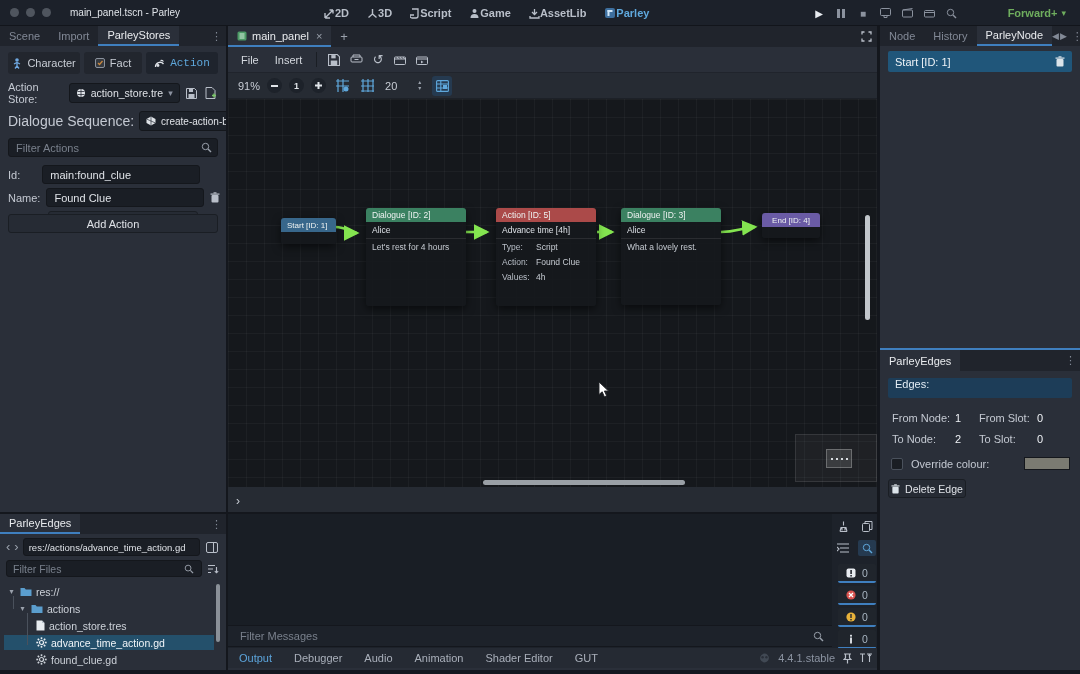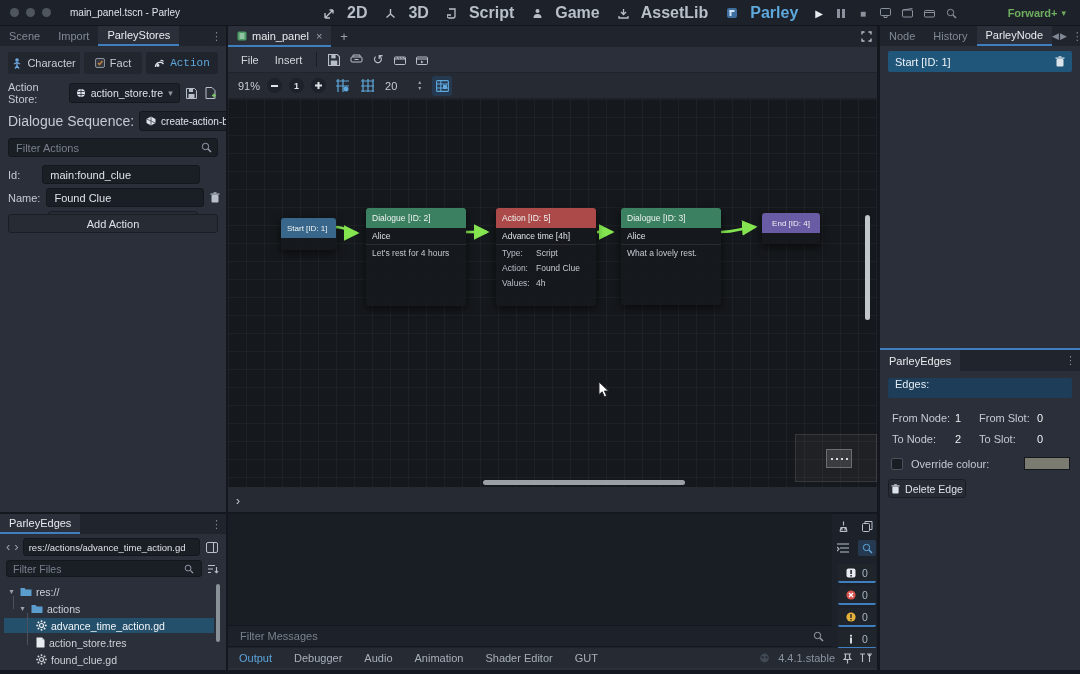--- a/index.html
+++ b/index.html
@@ -7,21 +7,21 @@
   #app{position:relative;width:1080px;height:674px;overflow:hidden;
        font-family:"Liberation Sans","DejaVu Sans",sans-serif;
        font-size:11px;color:#cfd3da;background:#2a2f39;}
   .abs{position:absolute;}
   .row{display:flex;align-items:center;}
   svg{display:block;}
   
   .titlebar{left:0;top:0;width:1080px;height:26px;background:#1c212a;border-bottom:1px solid #12151b;}
   .tl-dot{width:9px;height:9px;border-radius:50%;background:#4f555e;margin-right:7px;}
   .win-title{font-weight:normal;color:#dfe3e8;font-size:10px;}
-  .ws-btn{display:flex;align-items:center;gap:12px;color:#b9bfc9;padding:0 9px;height:26px;font-size:16px;font-weight:bold;}
+  .ws-btn{display:flex;align-items:center;gap:0;color:#b9bfc9;padding:0 9px;height:26px;font-size:11px;font-weight:bold;}
   .ws-btn.active{color:#5fa8dc;}
   .playbar .pb{width:22px;height:20px;display:flex;align-items:center;justify-content:center;color:#8b929e;font-size:10px;}
   .renderer{color:#6fae5e;font-weight:bold;font-size:11px;}
   
   .dock{background:#2a2f39;}
   .tabbar{background:#20242c;display:flex;align-items:stretch;height:20px;}
   .tab{padding:0 9px;display:flex;align-items:center;gap:4px;color:#828996;font-size:11px;}
   .tab.active{background:#2a2f39;color:#e9ebee;border-bottom:2px solid #3f7fbf;}
   .dots{color:#828996;font-size:11px;display:flex;align-items:center;padding:0 4px;}
   .input{background:#1a1e25;border:1px solid #14171c;border-radius:3px;color:#dfe2e7;font-family:inherit;font-size:11px;outline:none;}
@@ -31,21 +31,21 @@
   .chev{color:#8b92a0;font-size:9px;}
   .iconbtn{display:flex;align-items:center;justify-content:center;color:#b9bfc9;}
   .seg{background:#22262e;border-radius:3px;display:flex;align-items:center;justify-content:center;gap:5px;color:#c8cdd5;}
   .seg.active{background:#1f242d;color:#5fa8dc;}
   
   .canvas{left:228px;top:99px;width:649px;height:388px;background:#15181c;
     background-image:linear-gradient(rgba(255,255,255,.035) 1px,transparent 1px),
                      linear-gradient(90deg,rgba(255,255,255,.035) 1px,transparent 1px);
     background-size:18px 18px;overflow:hidden;}
   .gnode{position:absolute;border-radius:3px;overflow:hidden;box-shadow:0 3px 8px rgba(0,0,0,.55);font-size:8.5px;}
-  .gnode .hdr{height:20px;display:flex;align-items:center;padding:0 6px;color:#eef2f1;}
+  .gnode .hdr{height:14px;display:flex;align-items:center;padding:0 6px;color:#eef2f1;}
   .gnode .body{background:rgba(22,25,29,.97);color:#c6cbd2;}
   .nrow{padding:3px 6px;}
   .hairline{border-bottom:1px solid rgba(255,255,255,.09);}
   .kv{display:flex;padding:2.5px 6px;}
   .kv .k{width:34px;color:#b9bfc8;}
   .scroll-h{position:absolute;background:#9aa0a6;border-radius:3px;}
   .scroll-v{position:absolute;background:#c2c7cc;border-radius:3px;}
   
   .sel-row{background:#20567a;color:#eef3f7;display:flex;align-items:center;justify-content:space-between;padding:0 7px;border-radius:2px;}
   .edges-hdr{background:#1d3d58;color:#e4edf5;display:flex;align-items:flex-start;padding:0 7px;border-radius:2px;}
@@ -557,44 +557,44 @@
         <span>res://</span>
       </div>
       <div class="tree-row" style="padding-left:14px;margin-top:2px;">
         <span class="exp">▾</span>
         <svg width="12" height="10" viewBox="0 0 12 10">
             <path d="M0.5 1 h4 l1.3 1.6 h5.7 v6.4 h-11 z" fill="#5b9ece"></path>
           </svg>
         <span>actions</span>
       </div>
       <div style="position:absolute;left:27px;top:32px;width:1px;height:32px;background:#4a515c;"></div>
+      <div class="tree-row" style="padding-left:32px;margin-top:2px;">
+        <svg width="9" height="11" viewBox="0 0 9 11">
+            <path d="M0.5 0.5 h5.5 l2.5 2.5 v7.5 h-8 z" fill="#e8ecf0"></path>
+            <path d="M6 0.5 v2.5 h2.5" fill="#b9c2cb"></path>
+          </svg>
+        <span>action_store.tres</span>
+      </div>
       <div class="tree-row selected" style="padding-left:32px;margin-top:2px;margin-right:12px;">
         <svg width="11" height="11" viewBox="0 0 11 11">
             <circle cx="5.5" cy="5.5" r="2" fill="none" stroke="#e8ecf0" stroke-width="1.2"></circle>
             <g stroke="#e8ecf0" stroke-width="1.6">
               <line x1="5.5" y1="0.3" x2="5.5" y2="2.2"></line>
               <line x1="5.5" y1="8.8" x2="5.5" y2="10.7"></line>
               <line x1="0.3" y1="5.5" x2="2.2" y2="5.5"></line>
               <line x1="8.8" y1="5.5" x2="10.7" y2="5.5"></line>
               <line x1="1.8" y1="1.8" x2="3.1" y2="3.1"></line>
               <line x1="7.9" y1="7.9" x2="9.2" y2="9.2"></line>
               <line x1="1.8" y1="9.2" x2="3.1" y2="7.9"></line>
               <line x1="7.9" y1="3.1" x2="9.2" y2="1.8"></line>
             </g>
           </svg>
         <span>advance_time_action.gd</span>
       </div>
       <div class="tree-row" style="padding-left:32px;margin-top:2px;">
-        <svg width="9" height="11" viewBox="0 0 9 11">
-            <path d="M0.5 0.5 h5.5 l2.5 2.5 v7.5 h-8 z" fill="#e8ecf0"></path>
-            <path d="M6 0.5 v2.5 h2.5" fill="#b9c2cb"></path>
-          </svg>
-        <span>action_store.tres</span>
-      </div>
-      <div class="tree-row" style="padding-left:32px;margin-top:2px;">
         <svg width="11" height="11" viewBox="0 0 11 11">
             <circle cx="5.5" cy="5.5" r="2" fill="none" stroke="#cdd2d9" stroke-width="1.2"></circle>
             <g stroke="#cdd2d9" stroke-width="1.6">
               <line x1="5.5" y1="0.3" x2="5.5" y2="2.2"></line>
               <line x1="5.5" y1="8.8" x2="5.5" y2="10.7"></line>
               <line x1="0.3" y1="5.5" x2="2.2" y2="5.5"></line>
               <line x1="8.8" y1="5.5" x2="10.7" y2="5.5"></line>
               <line x1="1.8" y1="1.8" x2="3.1" y2="3.1"></line>
               <line x1="7.9" y1="7.9" x2="9.2" y2="9.2"></line>
               <line x1="1.8" y1="9.2" x2="3.1" y2="7.9"></line>

